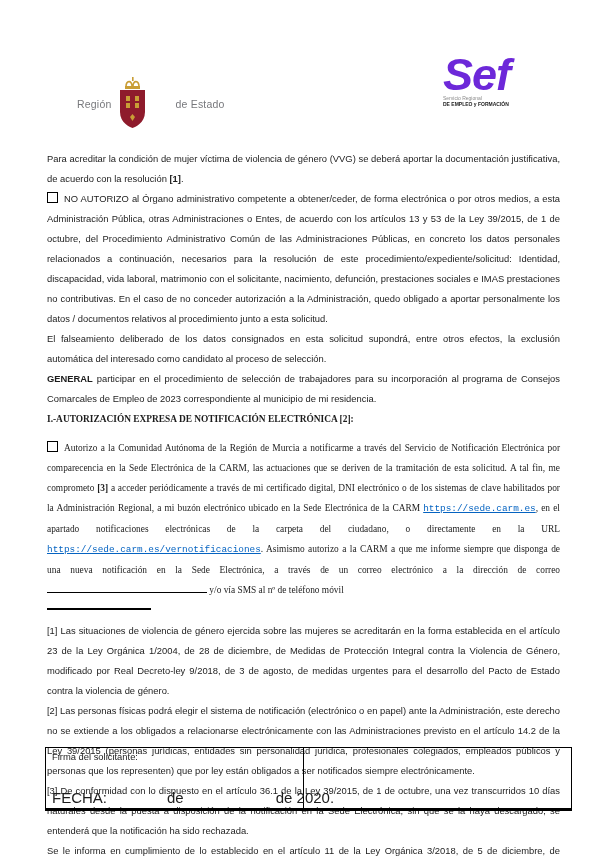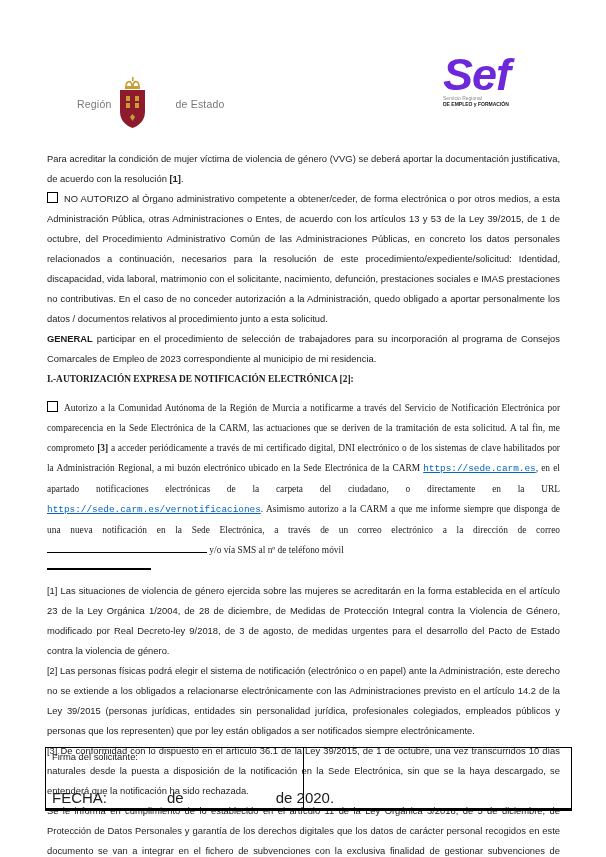--- a/index.html
+++ b/index.html
@@ -83,20 +83,21 @@
     <div class="sef-sub1">Servicio Regional</div>
     <div class="sef-sub2">DE EMPLEO y FORMACIÓN</div>
   </div>
 
   <div class="flow">
 
     <p class="mb11"><span>Para acreditar la condición de mujer víctima de violencia de género (VVG) se deberá aportar la documentación justificativa, de acuerdo con la resolución </span><b class="ref">[1]</b><span>.</span></p>
 
     <p class="mb9"><span class="checkbox"></span><span>NO AUTORIZO al Órgano administrativo competente a obtener/ceder, de forma electrónica o por otros medios, a esta Administración Pública, otras Administraciones o Entes, de acuerdo con los artículos 13 y 53 de la Ley 39/2015, de 1 de octubre, del Procedimiento Administrativo Común de las Administraciones Públicas, en concreto los datos personales relacionados a continuación, necesarios para la resolución de este procedimiento/expediente/solicitud: Identidad, discapacidad, vida laboral, matrimonio con el solicitante, nacimiento, defunción, prestaciones sociales e IMAS prestaciones no contributivas. En el caso de no conceder autorización a la Administración, quedo obligado a aportar personalmente los datos / documentos relativos al procedimiento junto a esta solicitud.</span></p>
 
+    <p class="mb8">El falseamiento deliberado de los datos consignados en esta solicitud supondrá, entre otros efectos, la exclusión automática del interesado como candidato al proceso de selección.</p>
 
     <p class="mb11"><b>GENERAL</b><span> participar en el procedimiento de selección de trabajadores para su incorporación al programa de Consejos Comarcales de Empleo de 2023 correspondiente al municipio de mi residencia.</span></p>
 
     <p class="serif-heading">I.-AUTORIZACIÓN EXPRESA DE NOTIFICACIÓN ELECTRÓNICA [2]:</p>
 
     <p class="serif"><span class="checkbox"></span><span>Autorizo a la Comunidad Autónoma de la Región de Murcia a notificarme a través del Servicio de Notificación Electrónica por comparecencia en la Sede Electrónica de la CARM, las actuaciones que se deriven de la tramitación de esta solicitud. A tal fin, me comprometo </span><b class="ref">[3]</b><span> a acceder periódicamente a través de mi certificado digital, DNI electrónico o de los sistemas de clave habilitados por la Administración Regional, a mi buzón electrónico ubicado en la Sede Electrónica de la CARM </span><a class="doclink" href="#">https://sede.carm.es</a><span>, en el apartado notificaciones electrónicas de la carpeta del ciudadano, o directamente en la URL </span><a class="doclink" href="#">https://sede.carm.es/vernotificaciones</a><span>. Asimismo autorizo a la CARM a que me informe siempre que disponga de una nueva notificación en la Sede Electrónica, a través de un correo electrónico a la dirección de correo </span><span class="blank-inline"></span><span> y/o vía SMS al nº de teléfono móvil</span></p>
 
     <div class="phone-blank"></div>
 
     <p class="footnote mb7">[1] Las situaciones de violencia de género ejercida sobre las mujeres se acreditarán en la forma establecida en el artículo 23 de la Ley Orgánica 1/2004, de 28 de diciembre, de Medidas de Protección Integral contra la Violencia de Género, modificado por Real Decreto-ley 9/2018, de 3 de agosto, de medidas urgentes para el desarrollo del Pacto de Estado contra la violencia de género.</p>

